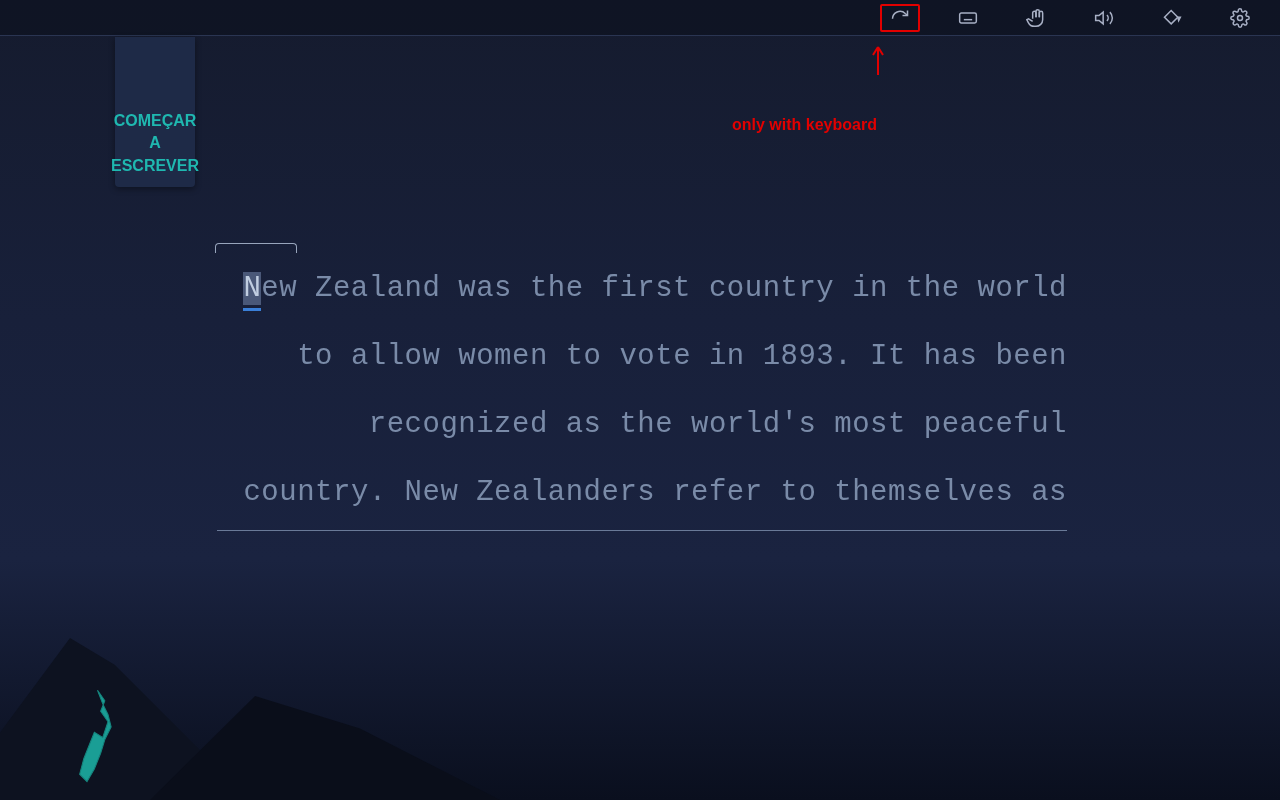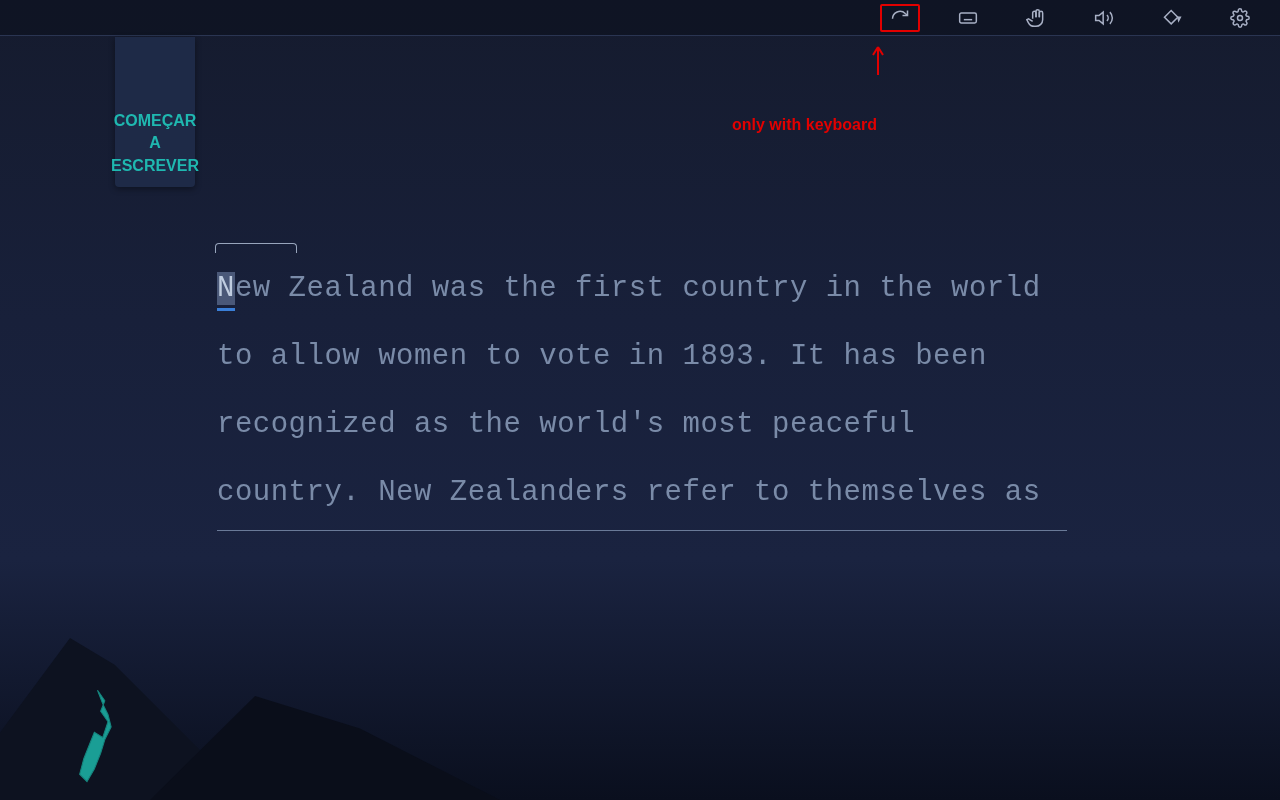--- a/index.html
+++ b/index.html
@@ -82,20 +82,21 @@
       font-weight: 600;
       text-align: center;
       line-height: 1.4;
       white-space: pre-line;
     }
     .typing-area {
       position: absolute;
       top: 255px;
       left: 217px;
       width: 850px;
+      text-align: right;
     }
     .typing-text {
       font-family: 'Courier New', monospace;
       font-size: 29px;
       color: #7a8ba8;
       line-height: 2.35;
       letter-spacing: 0.5px;
       border-bottom: 1px solid #6a7a98;
       padding-bottom: 2px;
     }

